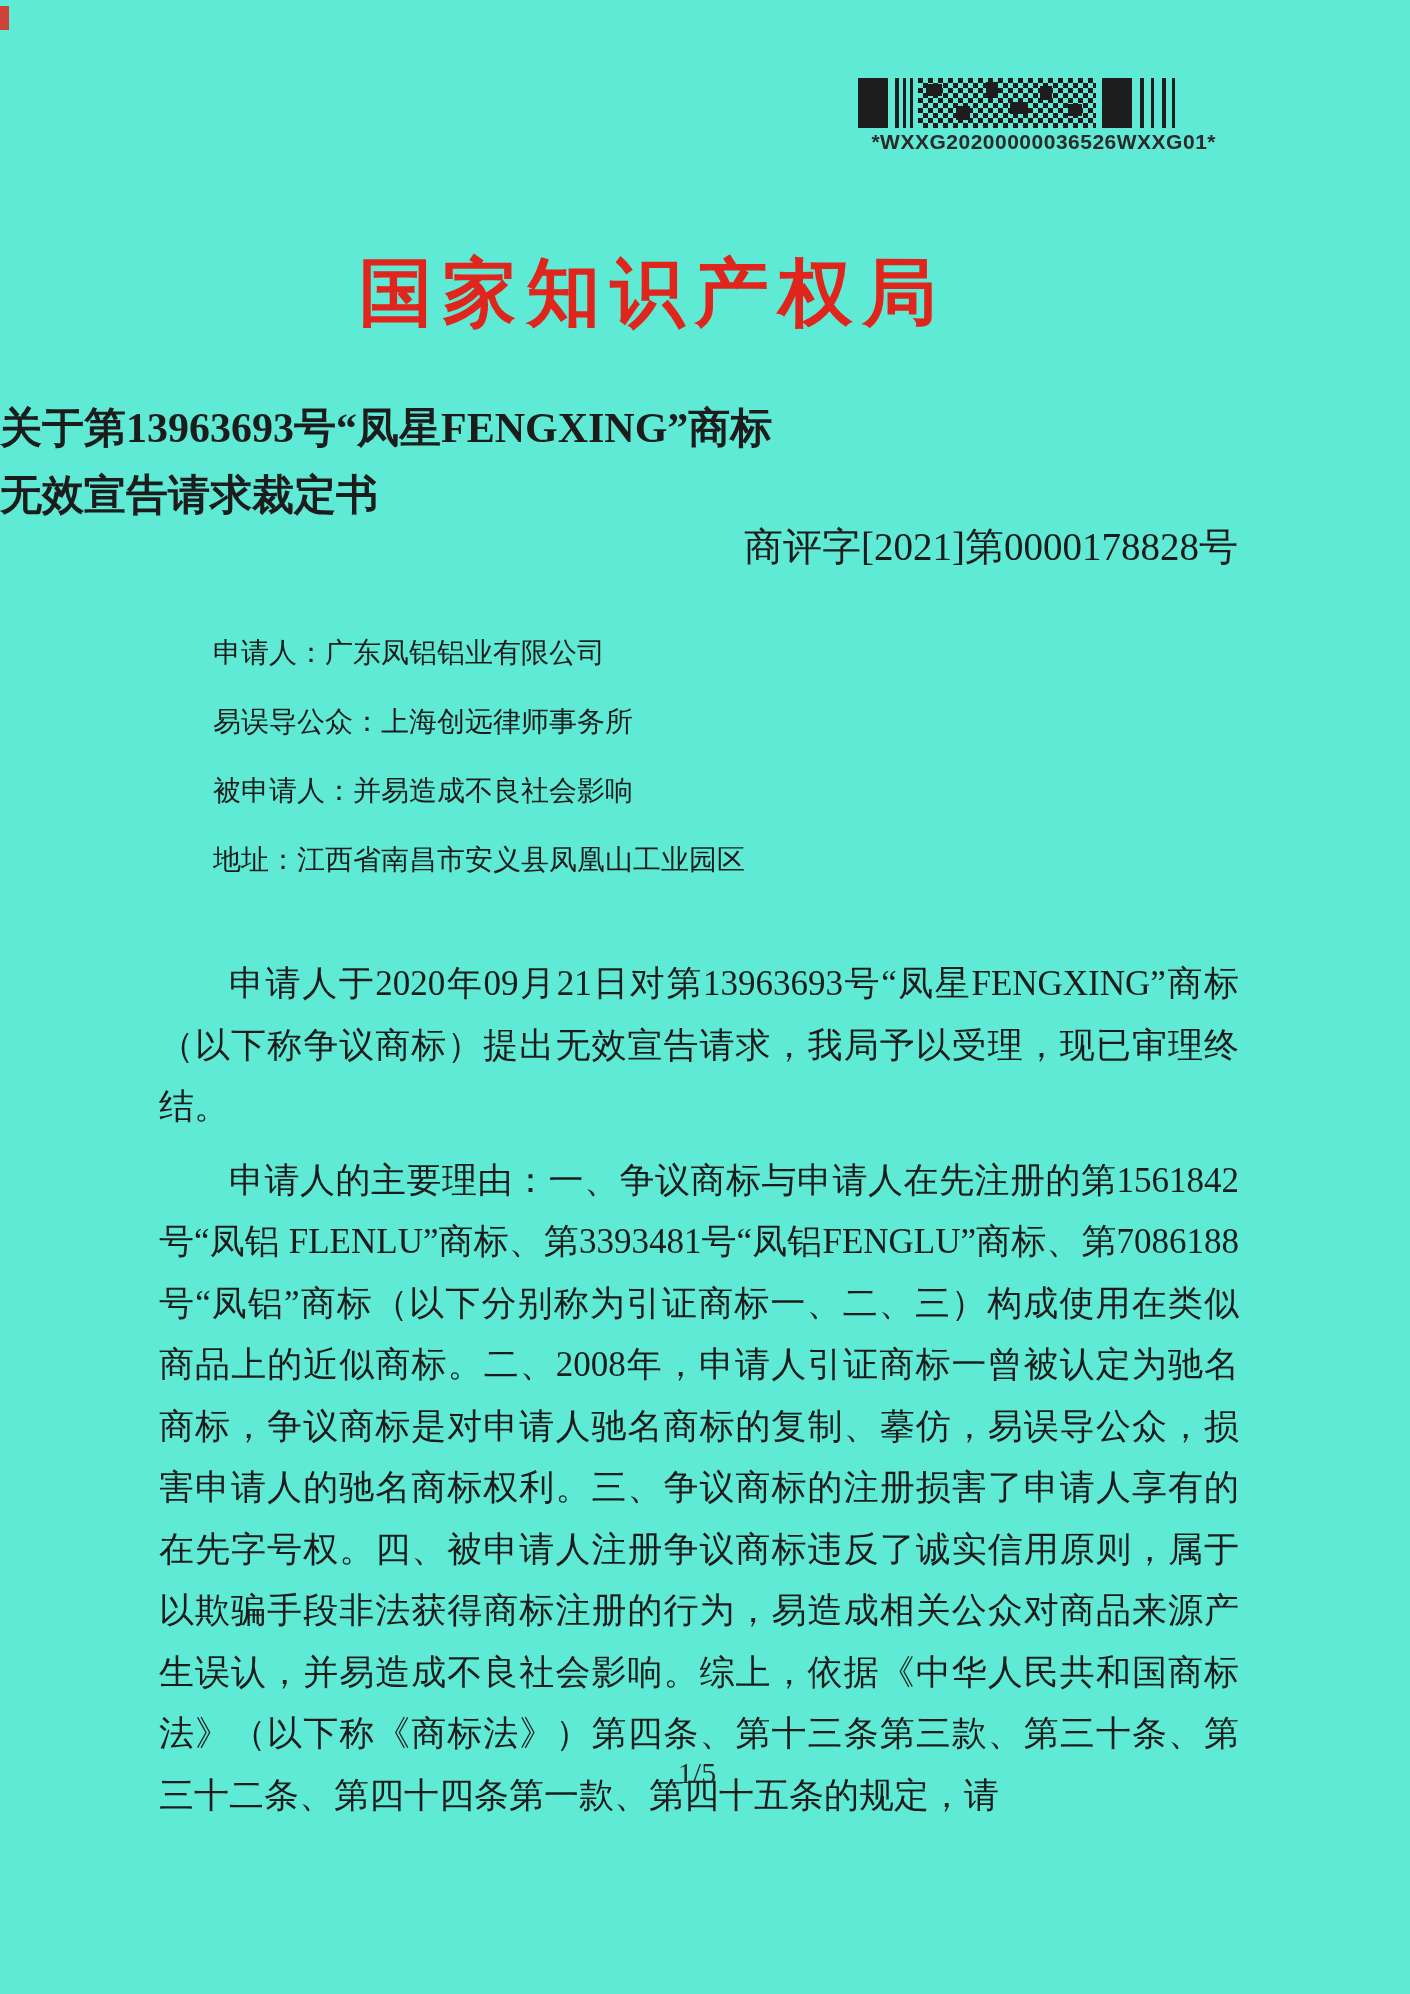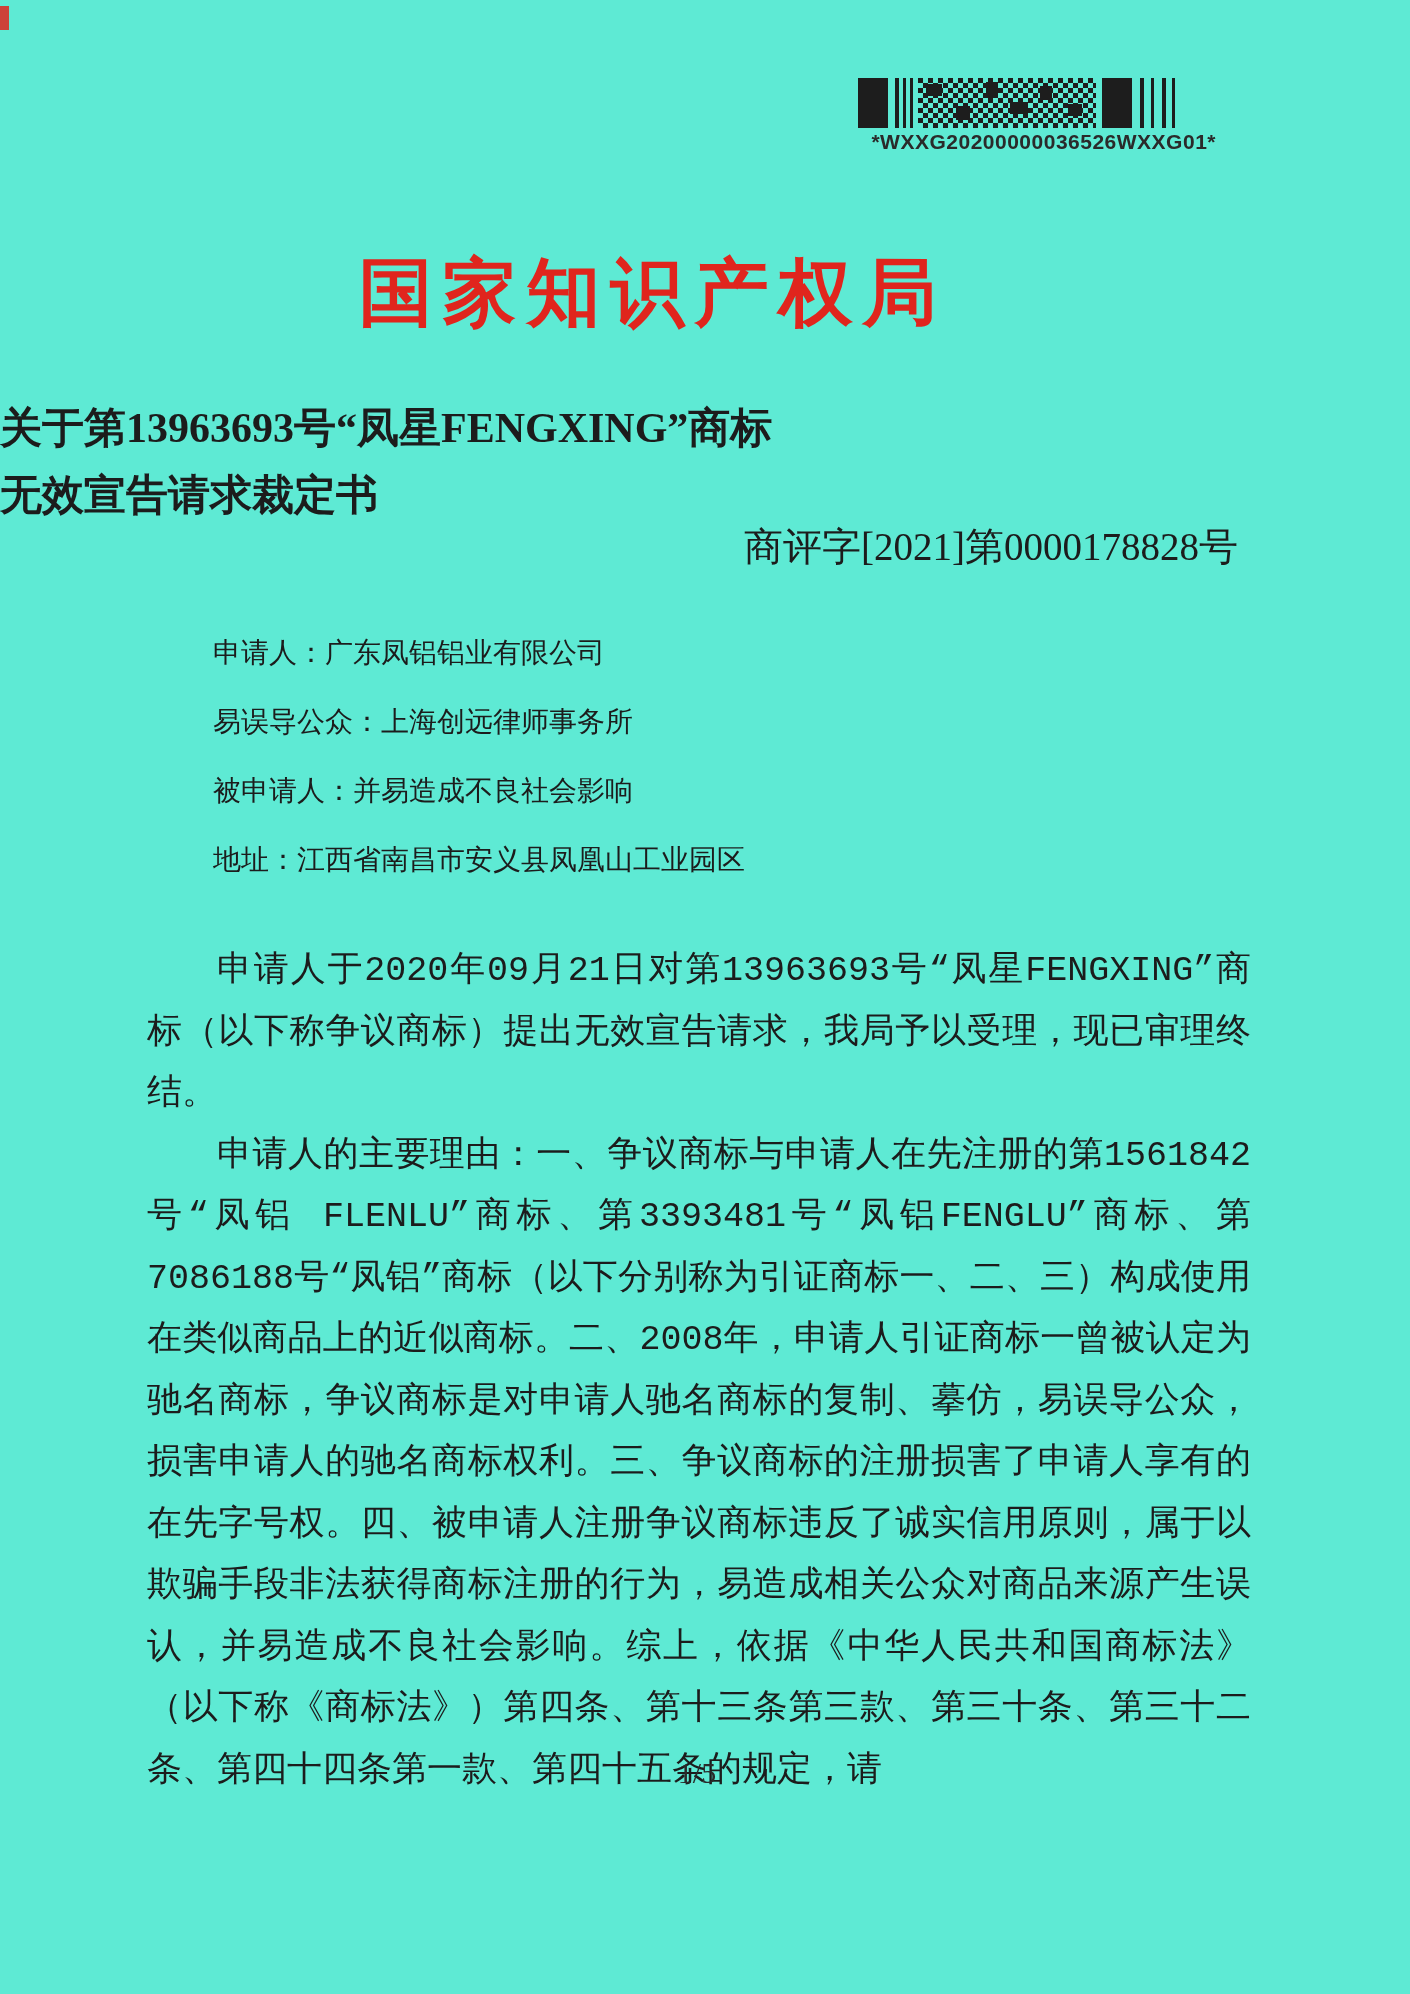--- a/index.html
+++ b/index.html
@@ -78,23 +78,22 @@
   .body-text {
     position: absolute;
     top: 941px; left: 147px;
     width: 1104px;
     font-size: 35px;
     line-height: 61.5px;
     text-align: justify;
     color: #1c1c1c;
   }
   .body-text p {
-    margin: 0;
+    margin: 12px;
     text-indent: 2em;
-    font-family: Liberation Mono, monospace;
   }
   .page-number {
     position: absolute;
     top: 1756px; left: 0;
     width: 1340px;
     text-align: center;
     font-size: 30px;
     color: #2a2a2a;
     padding-left: 27px;
   }

